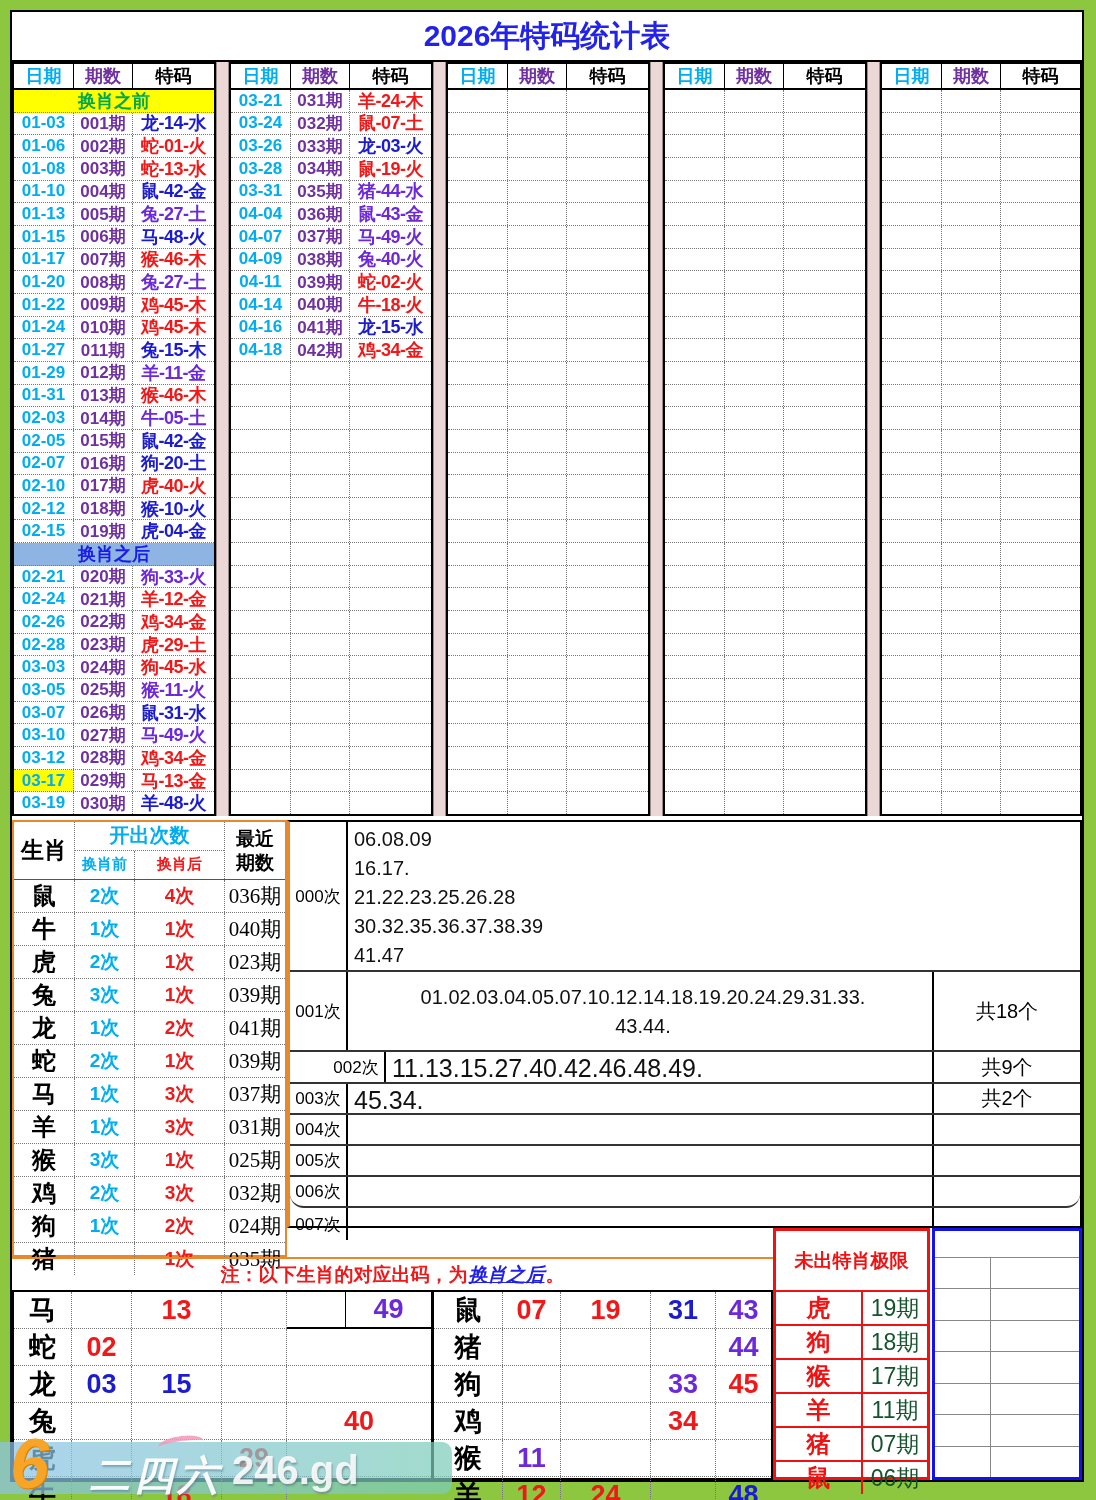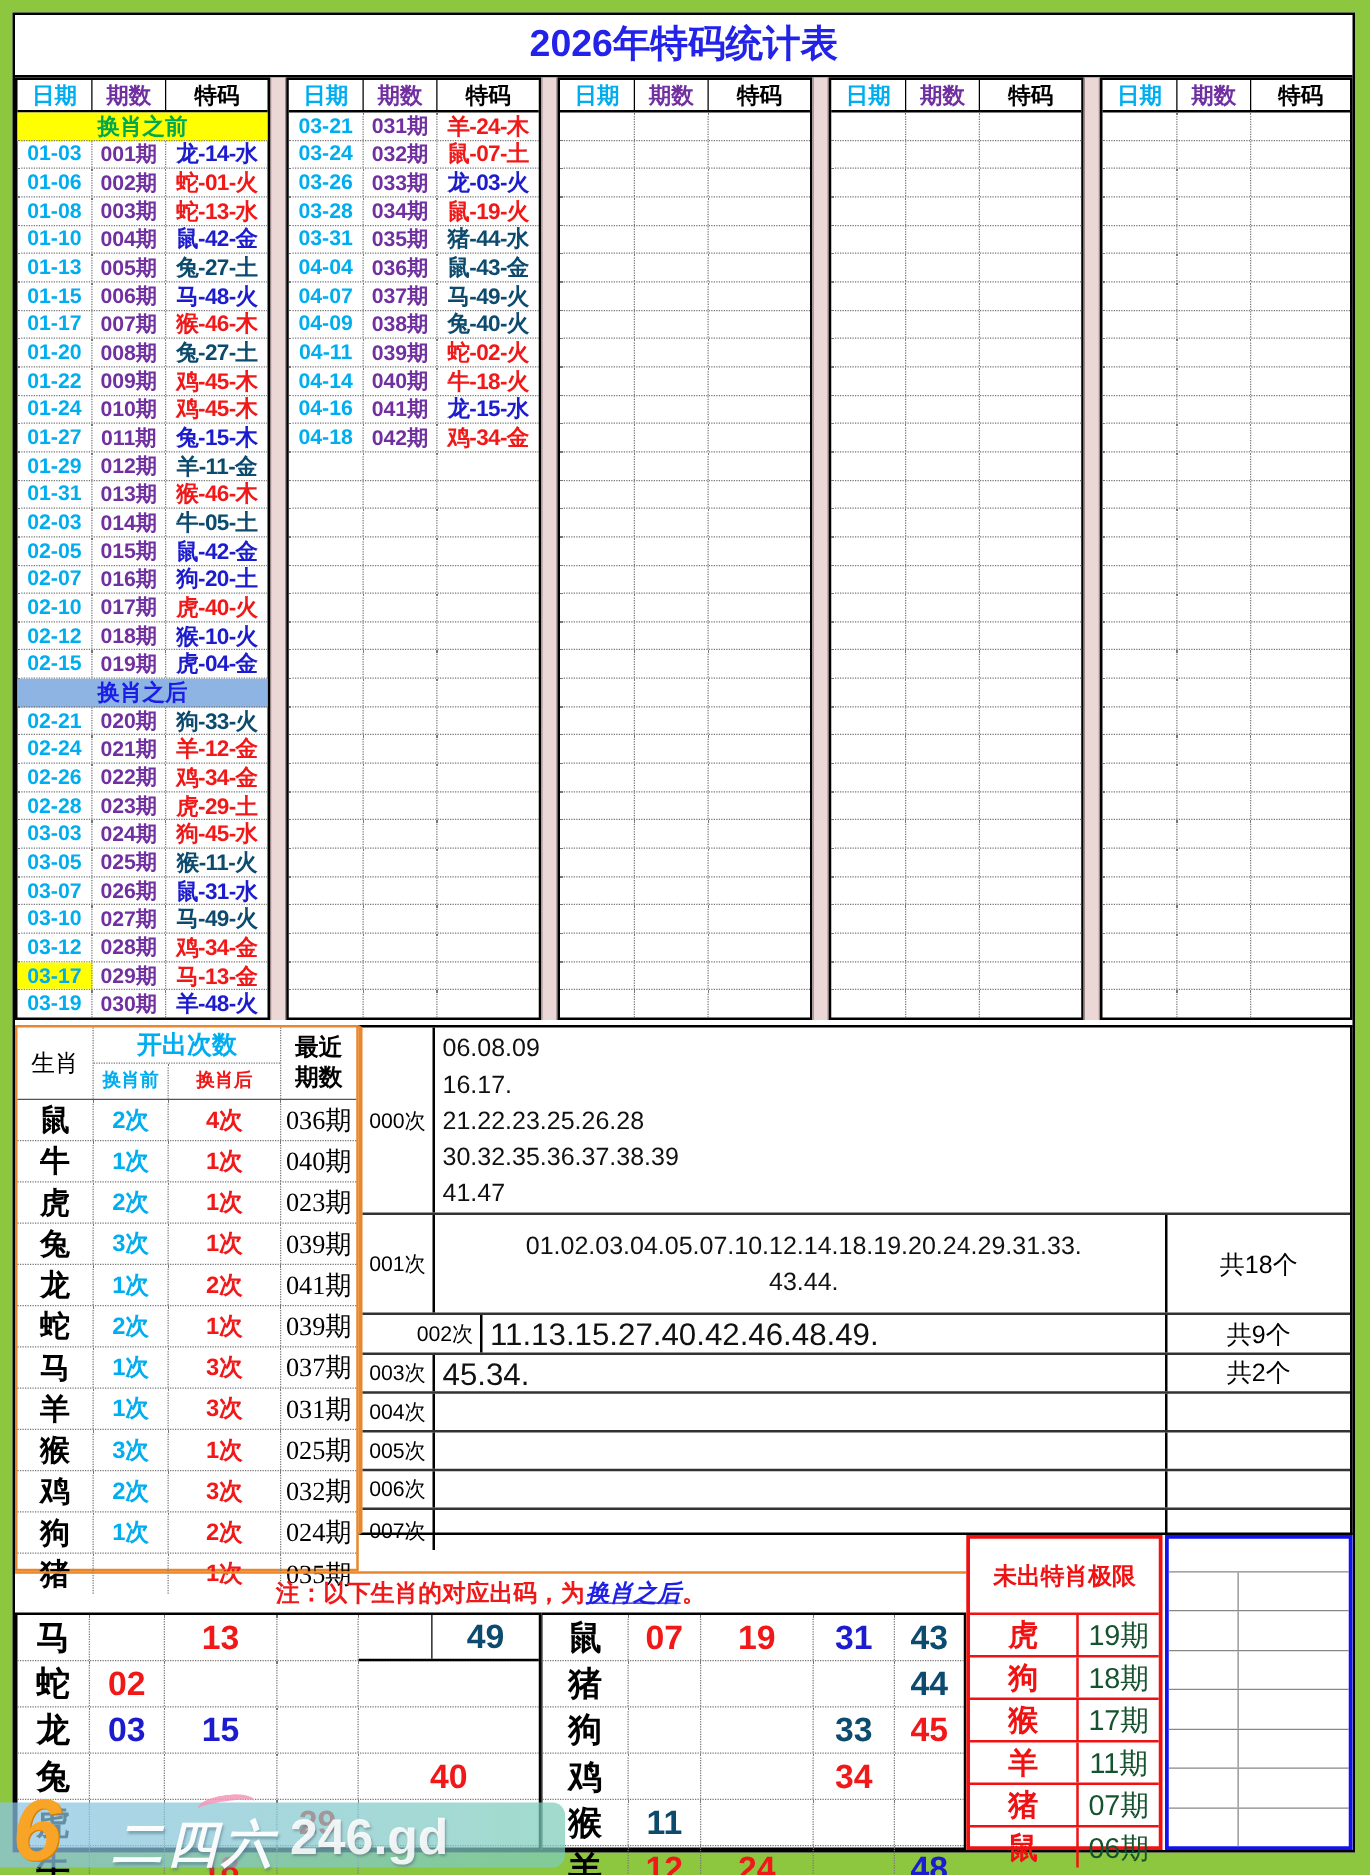--- a/index.html
+++ b/index.html
@@ -1,21 +1,21 @@
 <!DOCTYPE html>
 <html><head>
 <meta charset="utf-8">
 <style>
   html,body{margin:0;padding:0;background:#666;}
   *{box-sizing:border-box;}
   #page{position:relative;width:1096px;height:1500px;background:#8DC63F;overflow:hidden;
         font-family:"Liberation Sans","DejaVu Sans",sans-serif;}
   #sheet{position:absolute;left:10px;top:10px;width:1074px;height:1472px;background:#fff;
          border:2px solid #000;}
-  .cr{color:#F01818;} .cb{color:#1C1CCE;} .cg{color:#0c4a6e;}
+  .cr{color:#F01818;} .cb{color:#1C1CCE;} .cg{color:#6d28d9;}
   .ccy{color:#00AEEF;} .cpu{color:#7030A0;}
 
   
   .title-bar{position:absolute;left:0;top:0;width:100%;height:50px;line-height:48px;
              text-align:center;font-size:30px;font-weight:bold;color:#2222E8;
              border-bottom:2px solid #000;}
 
   
   .top-table{position:absolute;left:0;top:50px;width:1070px;height:754px;display:flex;}
   .tt-sep{width:13px;background:#EBD7D6;border-left:1px solid #9a8a8a;border-right:1px solid #9a8a8a;}
@@ -36,21 +36,21 @@
   .hl{background:#FFFF00;}
   .banner{align-items:center;justify-content:center;font-size:18px;font-weight:bold;display:flex;}
   .banner-y{background:#FFFF00;color:#00A84E;}
   .banner-b{background:#8DB4E2;color:#1C1CE8;}
 
   
   .stats-table{position:absolute;left:0;top:808px;width:275px;height:437px;
                border:2px solid #E8872B;display:flex;flex-direction:column;background:#fff;}
   .st-header{height:58px;display:flex;flex:none;border-bottom:1px solid #555;}
   .sth-zodiac{width:61px;border-right:1px dotted #777;display:flex;align-items:center;justify-content:center;
-              font-size:19px;font-weight:normal;}
+              font-size:23px;font-weight:bold;}
   .sth-mid{width:150px;display:flex;flex-direction:column;border-right:1px dotted #777;}
   .sth-count{height:29px;display:flex;align-items:center;justify-content:center;font-size:20px;
              font-weight:bold;border-bottom:1px dotted #777;}
   .sth-sub{height:29px;display:flex;}
   .sth-before{width:60px;border-right:1px dotted #777;display:flex;align-items:center;justify-content:center;
               font-size:15px;font-weight:bold;}
   .sth-after{flex:1;display:flex;align-items:center;justify-content:center;font-size:15px;font-weight:bold;}
   .sth-recent{flex:1;display:flex;align-items:center;justify-content:center;text-align:center;
               font-size:19px;font-weight:bold;line-height:1.25;white-space:pre-line;}
   .st-body{flex:1;display:flex;flex-direction:column;}
@@ -1110,21 +1110,21 @@
         <div class="fq-row" style="height: 31px;">
           <div class="fq-label">004次</div>
           <div class="fq-content big"></div>
           <div class="fq-count"></div>
         </div>
         <div class="fq-row" style="height: 31px;">
           <div class="fq-label">005次</div>
           <div class="fq-content big"></div>
           <div class="fq-count"></div>
         </div>
-        <div class="fq-row" style="height: 31px;">
+        <div class="fq-row" style="height: 31px; border-radius: 14px;">
           <div class="fq-label">006次</div>
           <div class="fq-content big"></div>
           <div class="fq-count"></div>
         </div>
         <div class="fq-row" style="height: 32px;">
           <div class="fq-label">007次</div>
           <div class="fq-content big"></div>
           <div class="fq-count"></div>
         </div>
       </div>

